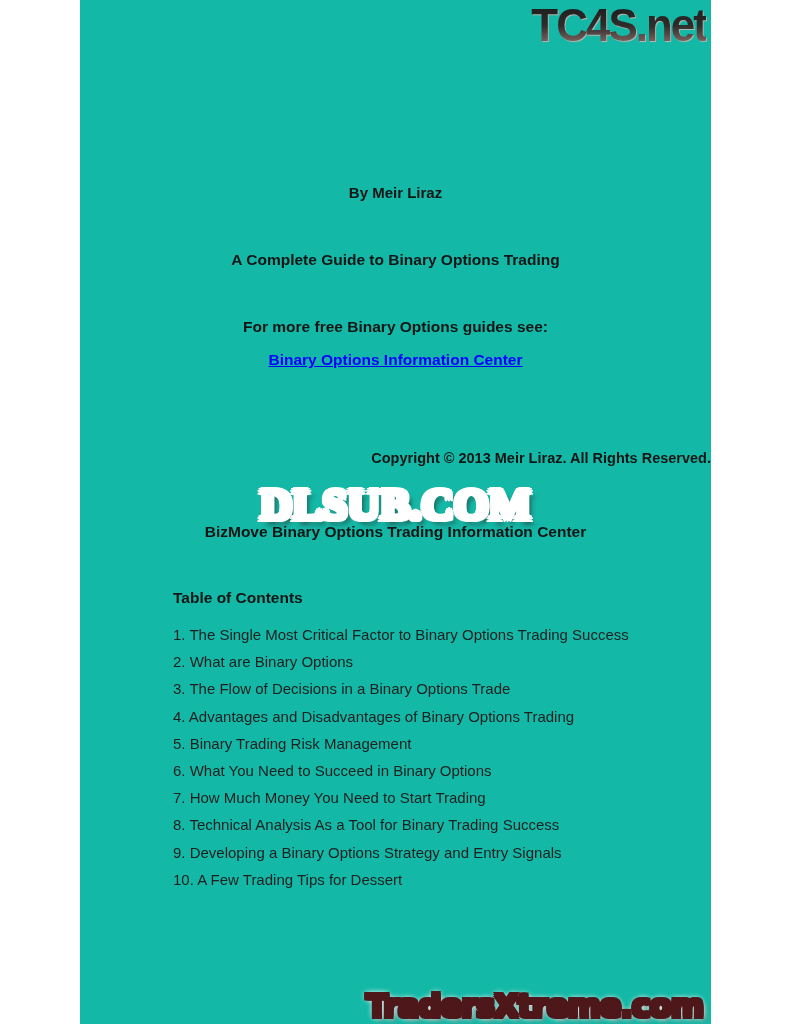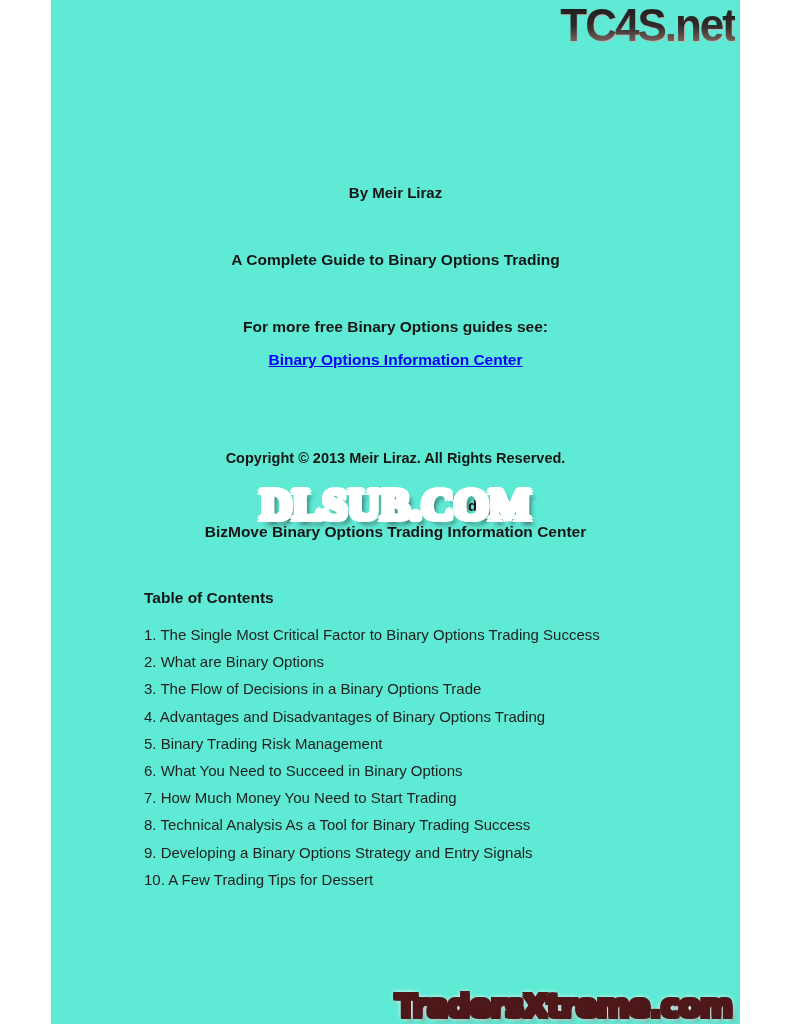--- a/index.html
+++ b/index.html
@@ -1,19 +1,19 @@
 <!DOCTYPE html>
 <html><head>
 <meta charset="utf-8">
 <style>
   * { margin:0; padding:0; box-sizing:border-box; }
   html,body { background:#ffffff; }
   .page {
-    position:relative; width:689px; height:1024px; margin:0 auto;
-    background:#5eead4; overflow:hidden;
+    position:relative; width:631px; height:1024px; margin:0 auto;
+    background:#14b8a6; overflow:hidden;
     font-family:"Liberation Sans", sans-serif; color:#1a1a1a;
   }
 
   
   .tc4s-logo {
     position:absolute; top:0px; right:5px;
     font-family:"Liberation Sans", sans-serif; font-weight:bold;
     font-size:44px; letter-spacing:-2px; line-height:1.1;
     background:linear-gradient(to bottom, #1c1c1c 8%, #2f2d2c 52%, #a07d76 100%);
     -webkit-background-clip:text; background-clip:text;
@@ -29,21 +29,21 @@
     font-family:"Liberation Serif", serif; font-size:34px; line-height:45px;
     color:#1F4467; font-weight:normal;
   }
 
   .center-line { position:absolute; left:0; right:0; text-align:center; font-weight:bold; color:#151515; }
   .byline     { top:184px; font-size:15px; }
   .subtitle   { top:251px; font-size:15.5px; }
   .guides     { top:318px; font-size:15.5px; }
   .linkline   { top:351px; }
   .linkline a { color:#0000FF; font-weight:bold; font-size:15.5px; text-decoration:underline; }
-  .copyright  { top:450px; font-size:14.5px; }
+  .copyright  { top:450px; font-size:14.5px;text-align:right; }
 
   
   .hidden-frag {
     position:absolute; top:497px; left:417px; z-index:1;
     font-weight:bold; font-size:15px; color:#151515;
   }
 
   
   .dlsub-logo {
     position:absolute; top:479px; left:0; right:0; text-align:center; z-index:2;

